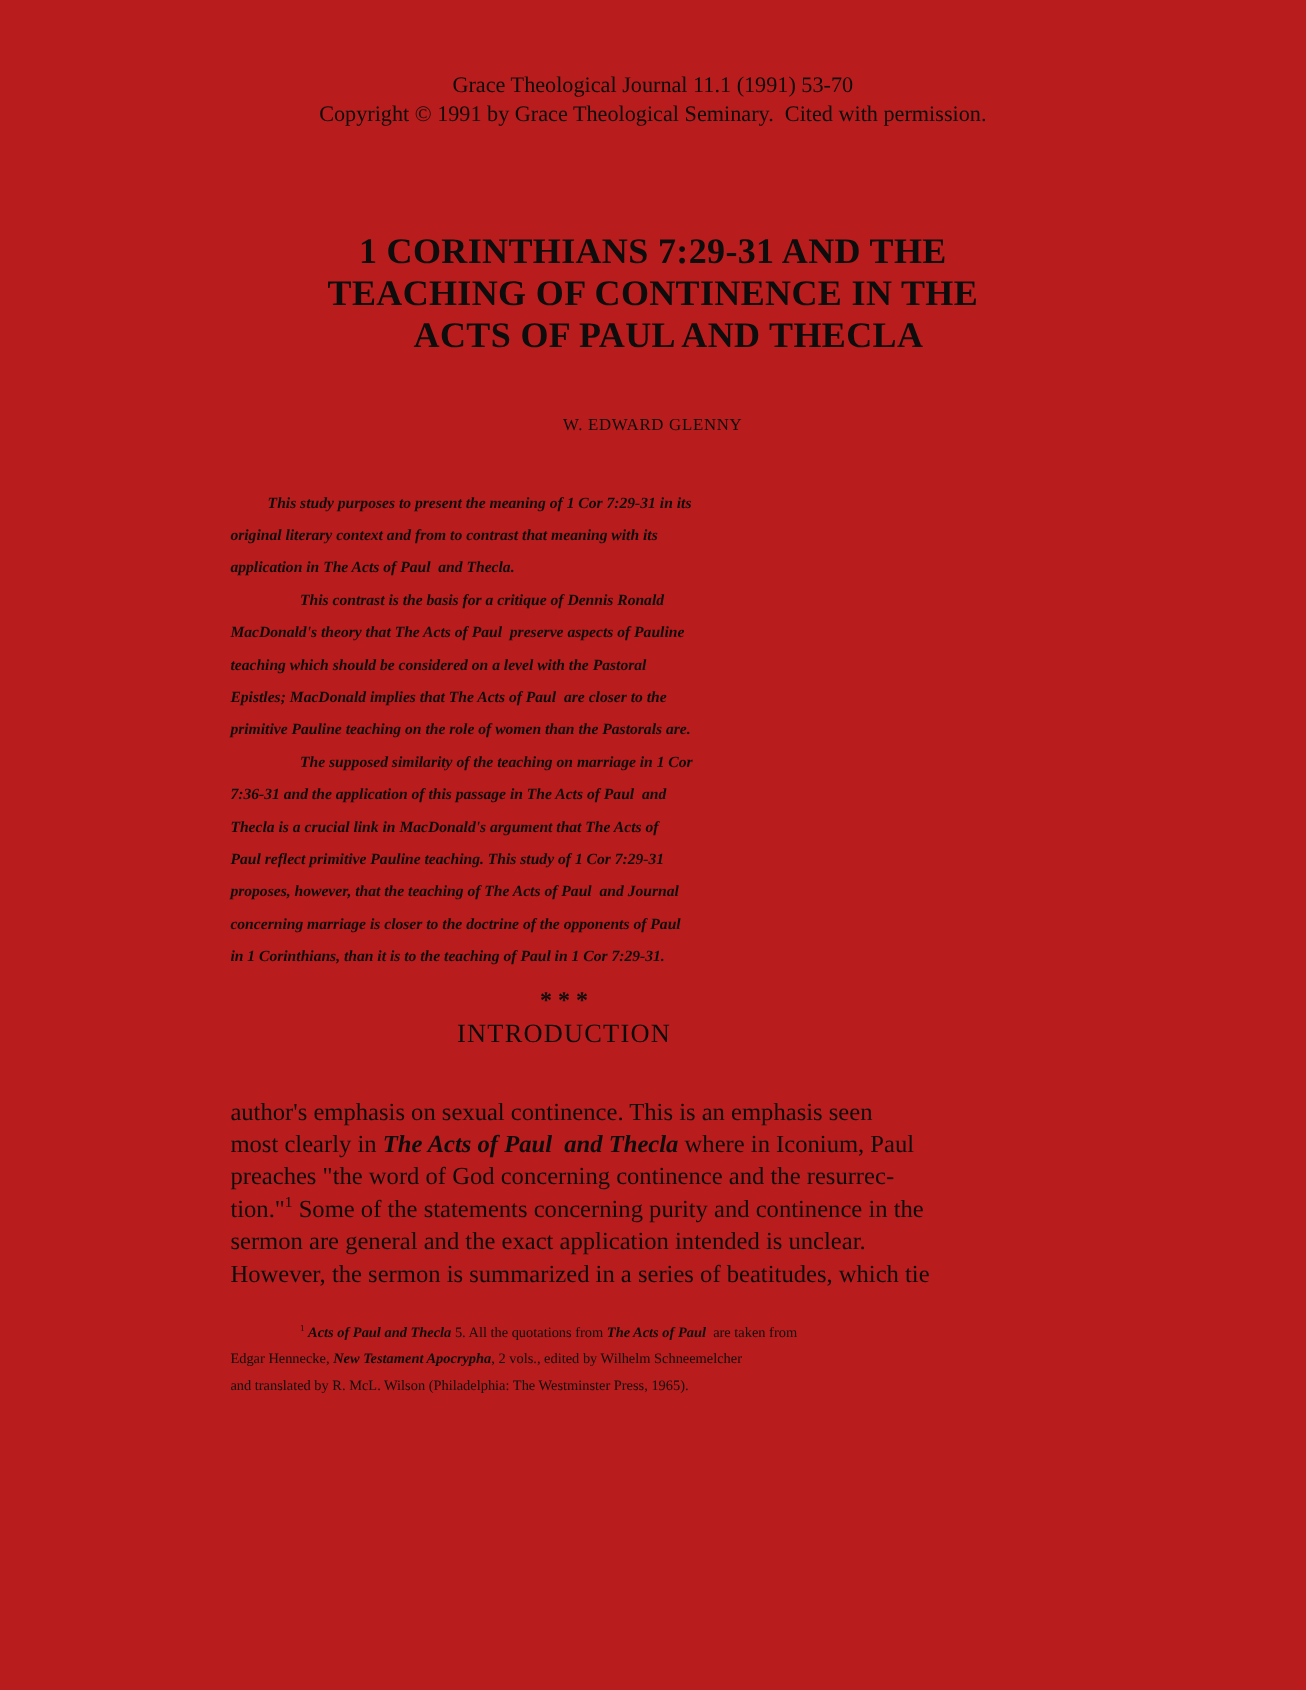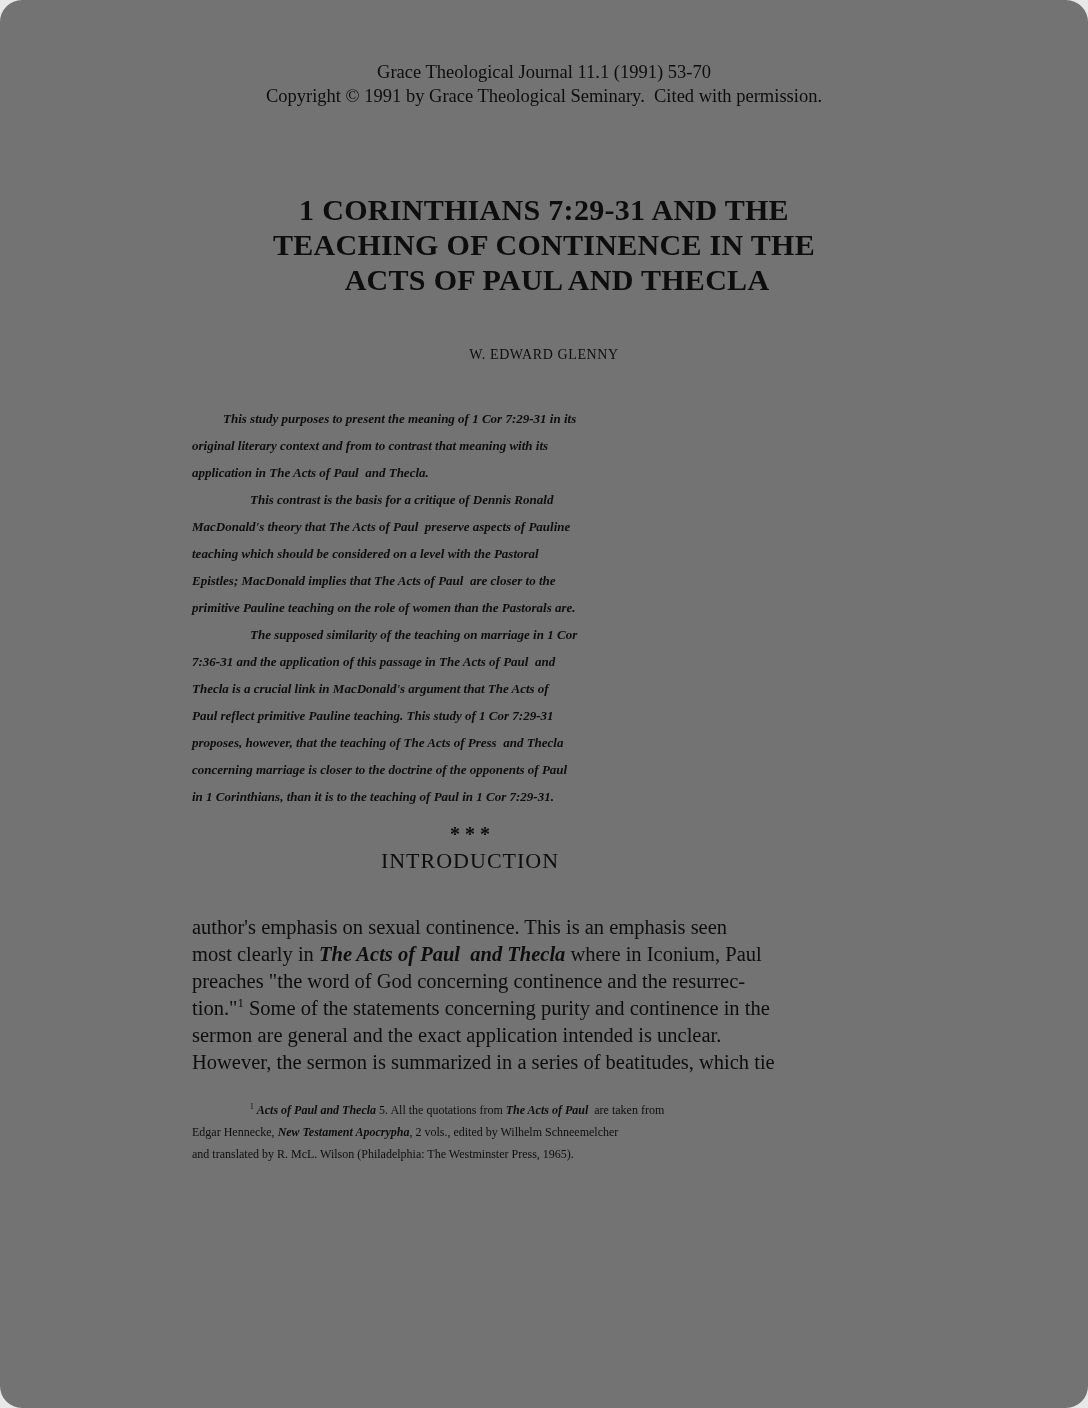--- a/index.html
+++ b/index.html
@@ -93,21 +93,21 @@
   .r-sc { font-size: 0.8em; }
   .r-sup {
     font-size: 0.62em;
     vertical-align: super;
     line-height: 0;
   }
 </style>
 </head>
 <body>
 
-<div class="page" style="background: #737373; color: rgb(13, 13, 13); border-radius: 22px;">
+<div class="page" style="background: #b91c1c; color: rgb(13, 13, 13);">
 
   <div class="centerbox">
     <div class="hline">Grace Theological Journal 11.1 (1991) 53-70</div>
     <div class="hline">Copyright © 1991 by Grace Theological Seminary.  Cited with permission.</div>
   </div>
 
   <div class="centerbox title">
     <div class="tl">1 CORINTHIANS 7:29-31 AND THE</div>
     <div class="tl">TEACHING OF CONTINENCE IN THE</div>
     <div class="tl tl3">ACTS OF PAUL AND THECLA</div>
@@ -126,21 +126,21 @@
         <div class="tline"><span class="r-n">MacDonald's theory that The Acts of Paul  preserve aspects of Pauline</span></div>
         <div class="tline"><span class="r-n">teaching which should be considered on a level with the Pastoral</span></div>
         <div class="tline"><span class="r-n">Epistles; MacDonald implies that The Acts of Paul  are closer to the</span></div>
         <div class="tline"><span class="r-n">primitive Pauline teaching on the role of women than the Pastorals are.</span></div>
       </div>
     <div>
         <div class="tline" style="padding-left: 58px;"><span class="r-n">The supposed similarity of the teaching on marriage in 1 Cor</span></div>
         <div class="tline"><span class="r-n">7:36-31 and the application of this passage in The Acts of Paul  and</span></div>
         <div class="tline"><span class="r-n">Thecla is a crucial link in MacDonald's argument that The Acts of</span></div>
         <div class="tline"><span class="r-n">Paul reflect primitive Pauline teaching. This study of 1 Cor 7:29-31</span></div>
-        <div class="tline"><span class="r-n">proposes, however, that the teaching of The Acts of Press  and Thecla</span></div>
+        <div class="tline"><span class="r-n">proposes, however, that the teaching of The Acts of Paul  and Journal</span></div>
         <div class="tline"><span class="r-n">concerning marriage is closer to the doctrine of the opponents of Paul</span></div>
         <div class="tline"><span class="r-n">in 1 Corinthians, than it is to the teaching of Paul in 1 Cor 7:29-31.</span></div>
       </div>
   </section>
 
   <div class="headcenter divider">* * *</div>
 
   <h2 class="headcenter heading">INTRODUCTION</h2>
 
   <section class="textcol bodytext">

